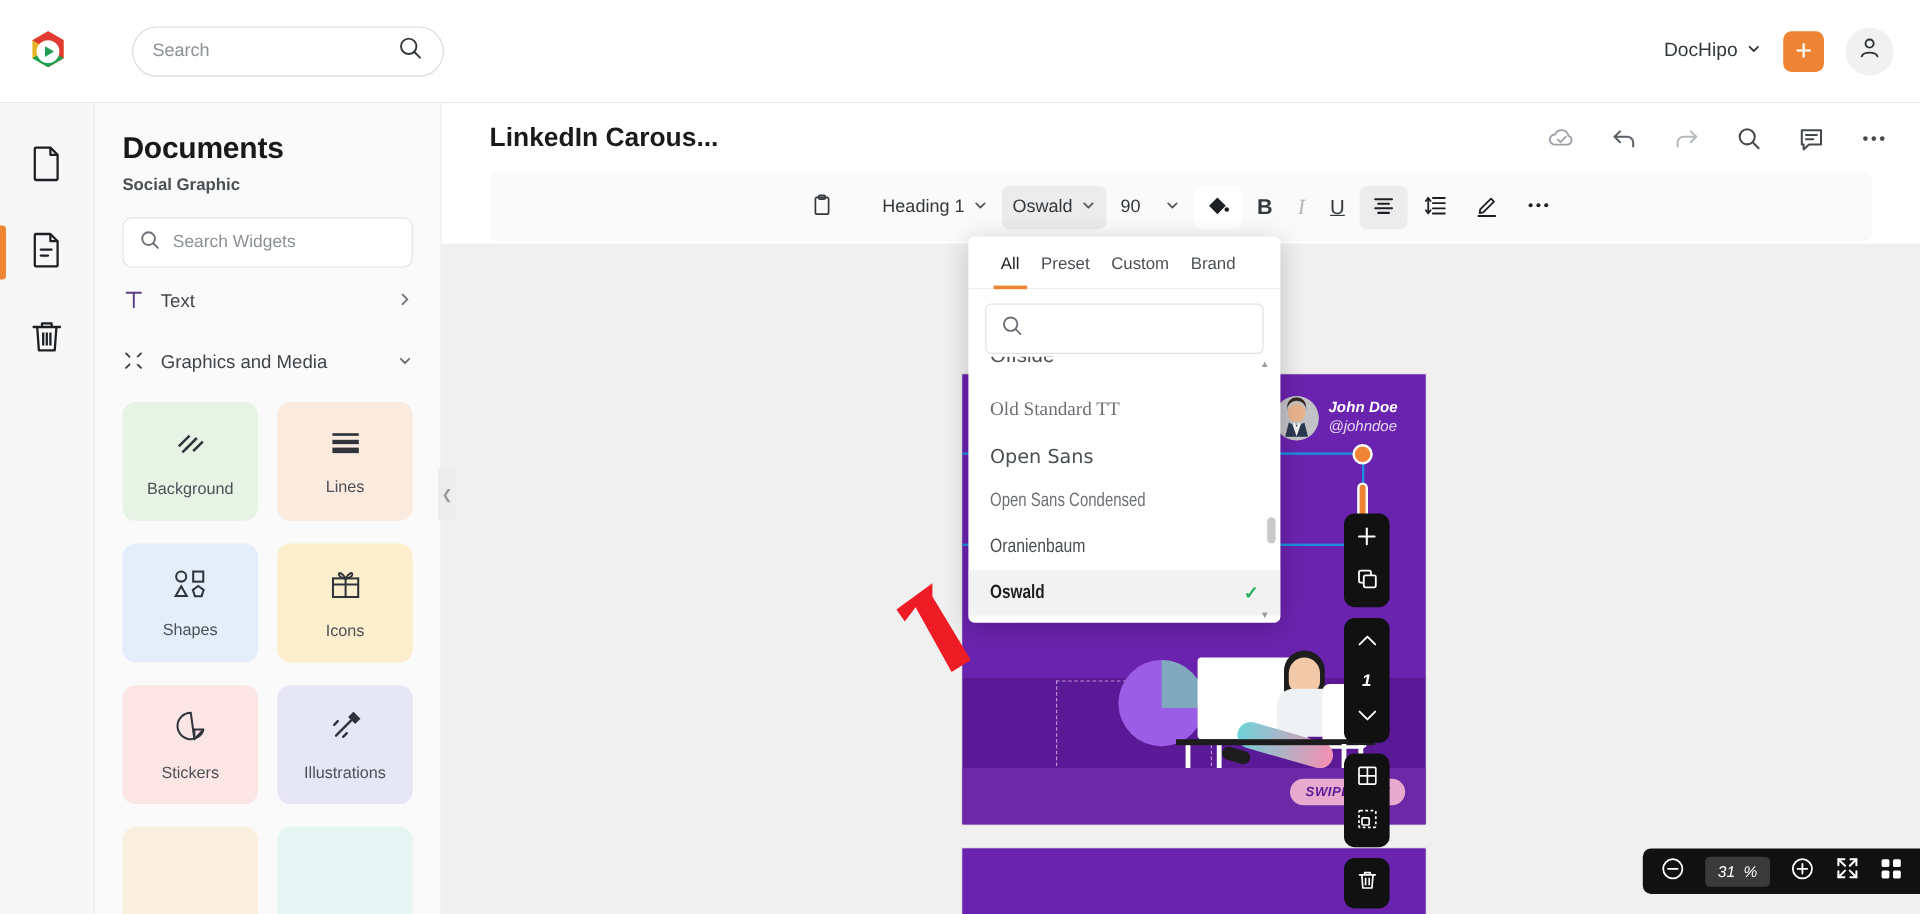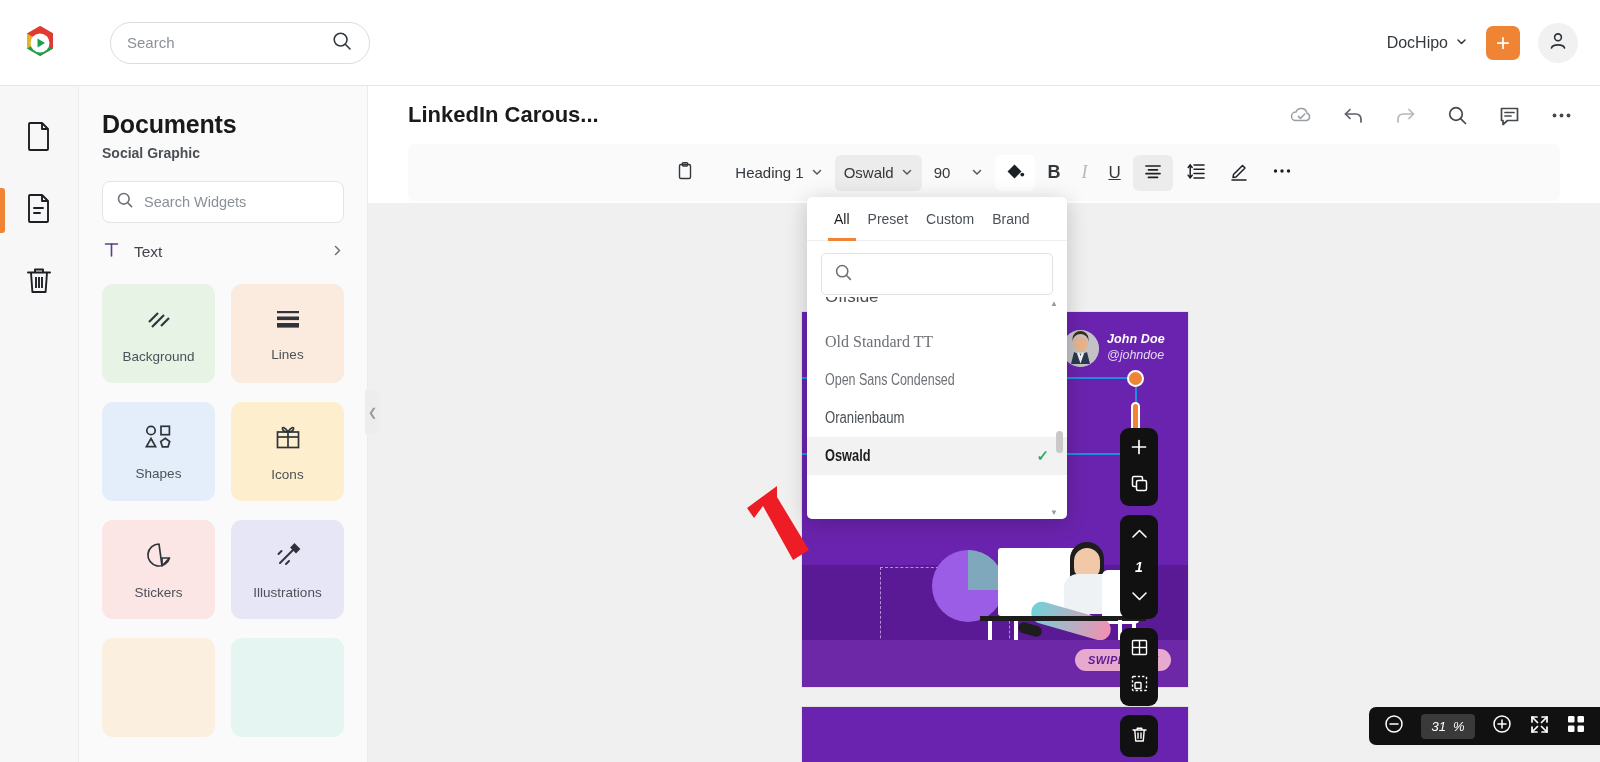--- a/index.html
+++ b/index.html
@@ -438,20 +438,35 @@
         </svg>
       </span>
       <span class="cname">Text</span>
       <span>
         <svg width="13" height="13" viewBox="0 0 13 13" fill="none" stroke="#6b7076" stroke-width="1.5">
           <polyline points="4.5,2.5 8.5,6.5 4.5,10.5" stroke-linecap="round" stroke-linejoin="round"></polyline>
         </svg>
       </span>
     </div>
 
+    <div class="cat-row">
+      <span>
+        <svg width="19" height="19" viewBox="0 0 19 19" fill="none" stroke="#2f343a" stroke-width="1.5">
+          <line x1="3" y1="3.5" x2="15.5" y2="15.5" stroke-linecap="round"></line>
+          <line x1="15.5" y1="3.5" x2="3" y2="15.5" stroke-linecap="round"></line>
+          <rect x="6.2" y="6.2" width="6.6" height="6.6" fill="#fafafa" stroke="none"></rect>
+        </svg>
+      </span>
+      <span class="cname">Graphics and Media</span>
+      <span>
+        <svg width="13" height="13" viewBox="0 0 13 13" fill="none" stroke="#6b7076" stroke-width="1.5">
+          <polyline points="3,5 6.5,8.5 10,5" stroke-linecap="round" stroke-linejoin="round"></polyline>
+        </svg>
+      </span>
+    </div>
 
     <div class="cards">
       <div class="card" style="background:#e6f3e5">
         <span>
           <svg width="30" height="30" viewBox="0 0 30 30" fill="none" stroke="#2f343a" stroke-width="2.1">
             <line x1="5" y1="18" x2="14" y2="9"></line>
               <line x1="11" y1="20" x2="20" y2="11"></line>
             <line x1="17" y1="22" x2="25" y2="14"></line>
               <line x1="8" y1="23" x2="12" y2="19"></line>
           </svg>
@@ -854,20 +869,23 @@
       <input style="flex: 1 1 0%; border: 0px; outline: 0px; background: transparent; font-size: 14px; font-family: &quot;Liberation Sans&quot;, sans-serif;" type="text" placeholder="">
     </div>
     <div class="dd-list">
       <div class="dd-item" style="height:26px;align-items:flex-start;overflow:hidden">
         <span class="f-offside" style="margin-top:-10px;font-size:17px">Offside</span>
       </div>
       <div class="dd-item">
         <span class="f-oldstd">Old Standard TT</span>
       </div>
       <div class="dd-item">
+        <span class="f-opensans">Open Sans</span>
+      </div>
+      <div class="dd-item">
         <span class="f-osc">Open Sans Condensed</span>
       </div>
       <div class="dd-item">
         <span class="f-oran">Oranienbaum</span>
       </div>
       <div class="dd-item sel">
         <span class="f-oswald">Oswald</span>
         <span class="tick">✓</span>
       </div>
       <div class="dd-scroll-track">

